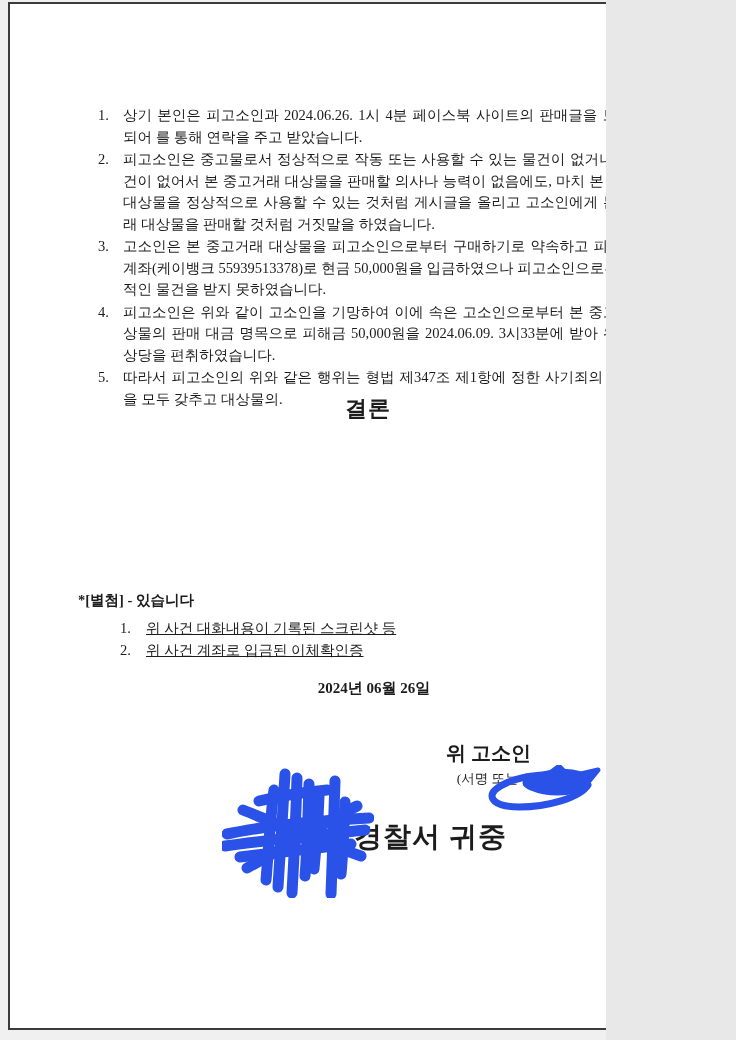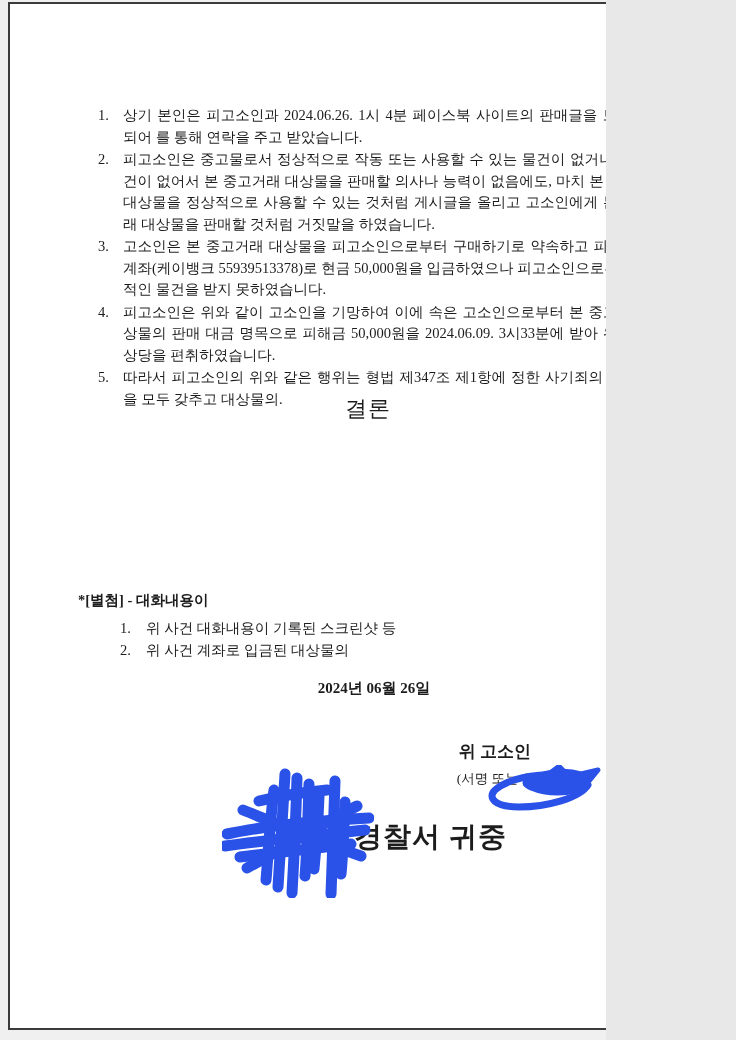--- a/index.html
+++ b/index.html
@@ -43,21 +43,21 @@
     position: absolute;
     left: 2px; top: 0;
     text-align: left;
   }
   .conclusion-heading {
     position: absolute;
     left: 0; top: 394px;
     width: 736px;
     text-align: center;
     font-size: 22px;
-    font-weight: normal;
+    font-weight: bold;
     letter-spacing: 1px;
   }
   .conclusion-body {
     position: absolute;
     left: 78px; top: 471px;
     width: 593px;
     font-size: 14.5px;
     line-height: 21.5px;
     text-align: justify;
   }
@@ -73,38 +73,39 @@
     width: 420px;
     list-style: none;
     counter-reset: aitem;
     font-size: 14.5px;
     line-height: 22px;
   }
   ol.attach > li {
     position: relative;
     padding-left: 26px;
     counter-increment: aitem;
+    text-decoration: underline;
   }
   ol.attach > li::before {
     content: counter(aitem) ".";
     position: absolute;
     left: 0; top: 0;
   }
   .date-line {
     position: absolute;
     left: 0; top: 679px;
     width: 748px;
     text-align: center;
     font-size: 15px;
     font-weight: bold;
   }
   .sig-label {
     position: absolute;
     right: 75px; top: 740px;
-    font-size: 17px;
+    font-size: 20px;
     font-weight: bold;
   }
   .sig-note {
     position: absolute;
     right: 66px; top: 770px;
     font-size: 13.5px;
   }
   .recipient {
     position: absolute;
     left: 354px; top: 818px;
@@ -128,25 +129,25 @@
     <li>상기 본인은 피고소인과 2024.06.26. 1시 4분 페이스북 사이트의 판매글을 보고 알게 되어 를 통해 연락을 주고 받았습니다.</li>
     <li>피고소인은 중고물로서 정상적으로 작동 또는 사용할 수 있는 물건이 없거나 아예 물건이 없어서 본 중고거래 대상물을 판매할 의사나 능력이 없음에도, 마치 본 중고거래 대상물을 정상적으로 사용할 수 있는 것처럼 게시글을 올리고 고소인에게 본 중고거래 대상물을 판매할 것처럼 거짓말을 하였습니다.</li>
     <li>고소인은 본 중고거래 대상물을 피고소인으로부터 구매하기로 약속하고 피고소인의 계좌(케이뱅크 55939513378)로 현금 50,000원을 입금하였으나 피고소인으로부터 정상적인 물건을 받지 못하였습니다.</li>
     <li>피고소인은 위와 같이 고소인을 기망하여 이에 속은 고소인으로부터 본 중고거래 대상물의 판매 대금 명목으로 피해금 50,000원을 2024.06.09. 3시33분에 받아 위 피해금 상당을 편취하였습니다.</li>
     <li>따라서 피고소인의 위와 같은 행위는 형법 제347조 제1항에 정한 사기죄의 구성요건을 모두 갖추고 대상물의.</li>
   </ol>
 
   <div class="conclusion-heading">결론</div>
 
 
-  <div class="attach-heading">*[별첨] - 대화내용이</div>
+  <div class="attach-heading">*[별첨] - 있습니다</div>
 
   <ol class="attach">
     <li>위 사건 대화내용이 기록된 스크린샷 등</li>
-    <li>위 사건 계좌로 입금된 대상물의</li>
+    <li>위 사건 계좌로 입금된 이체확인증</li>
   </ol>
 
   <div class="date-line">2024년 06월 26일</div>
 
   <div class="sig-label">위 고소인</div>
 
   <div class="sig-note">(서명 또는 인)</div>
 
   <div class="recipient">경찰서 귀중</div>
 

